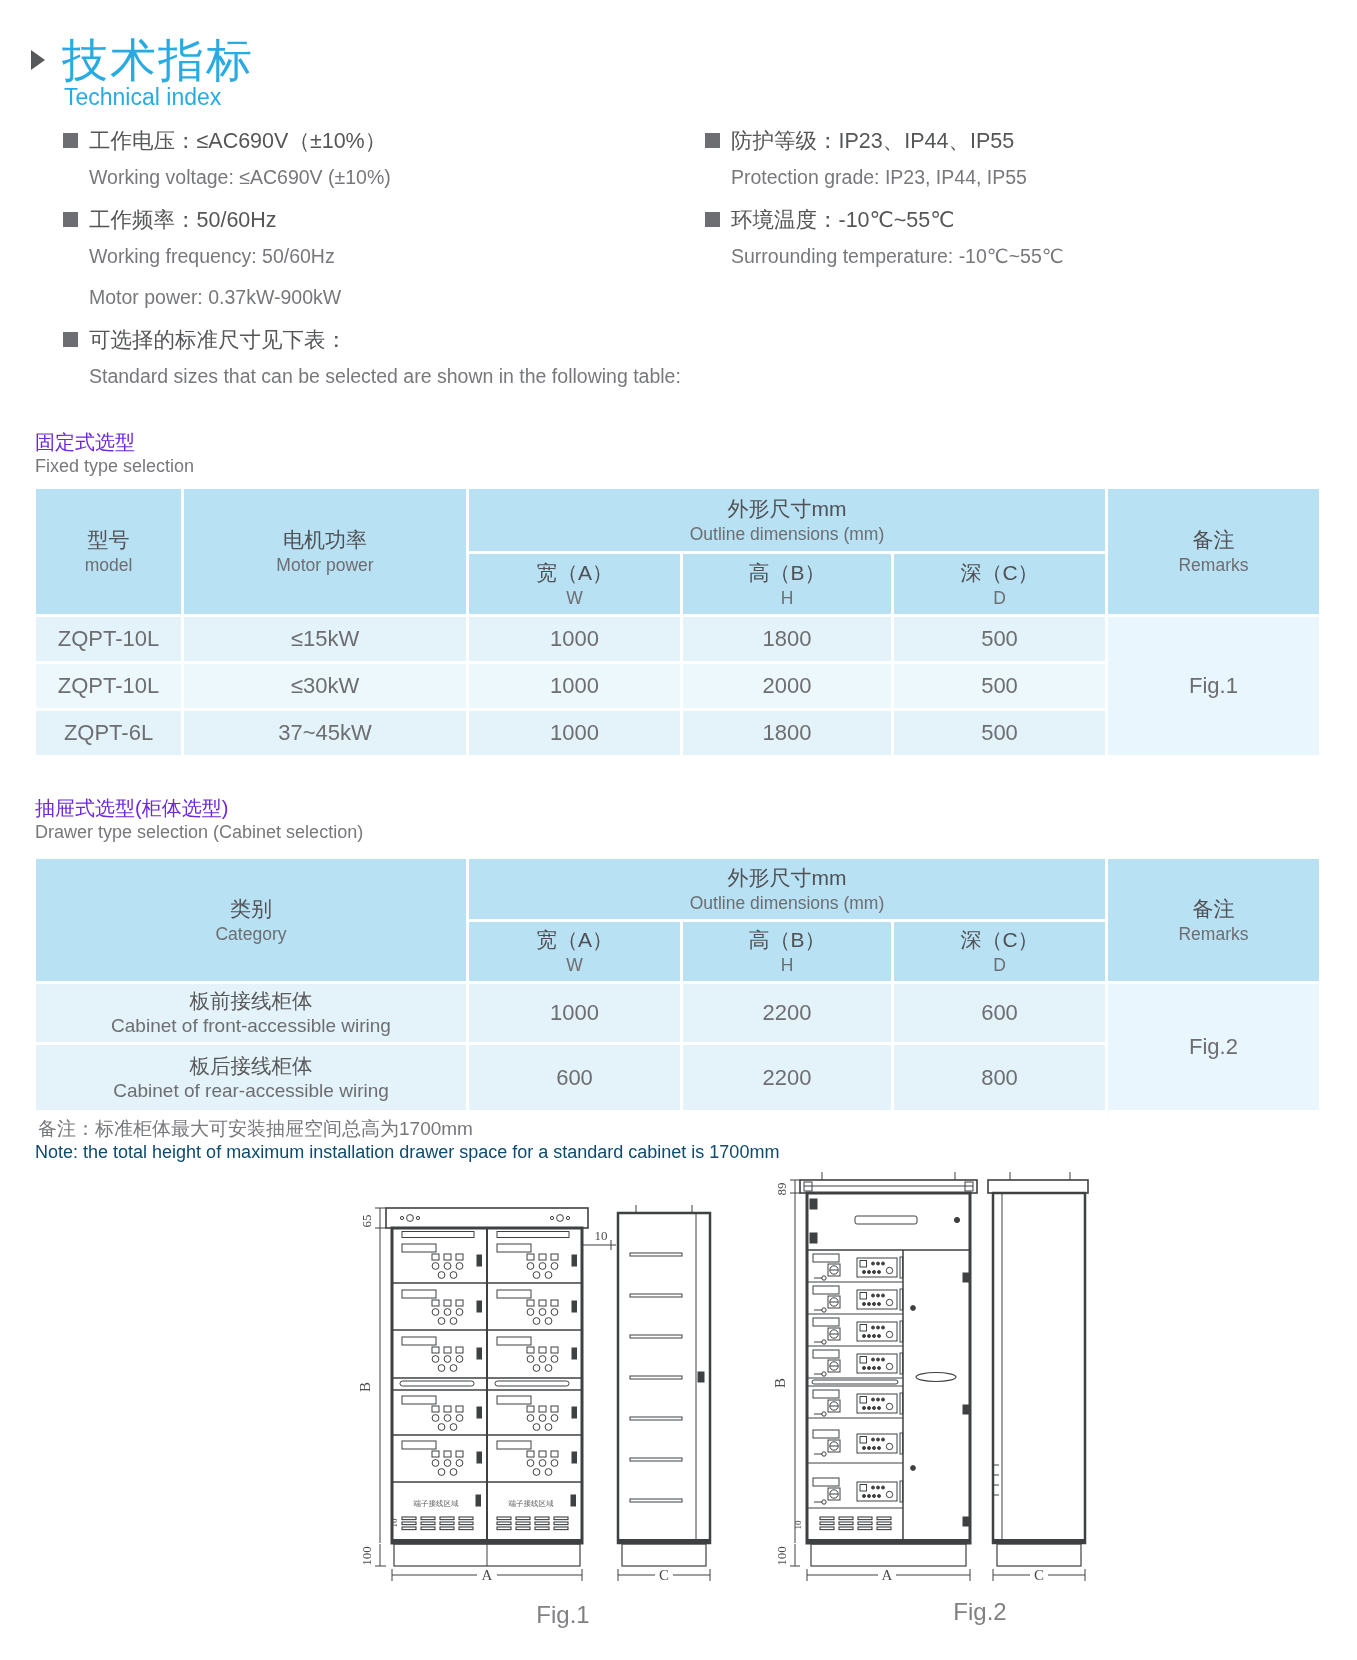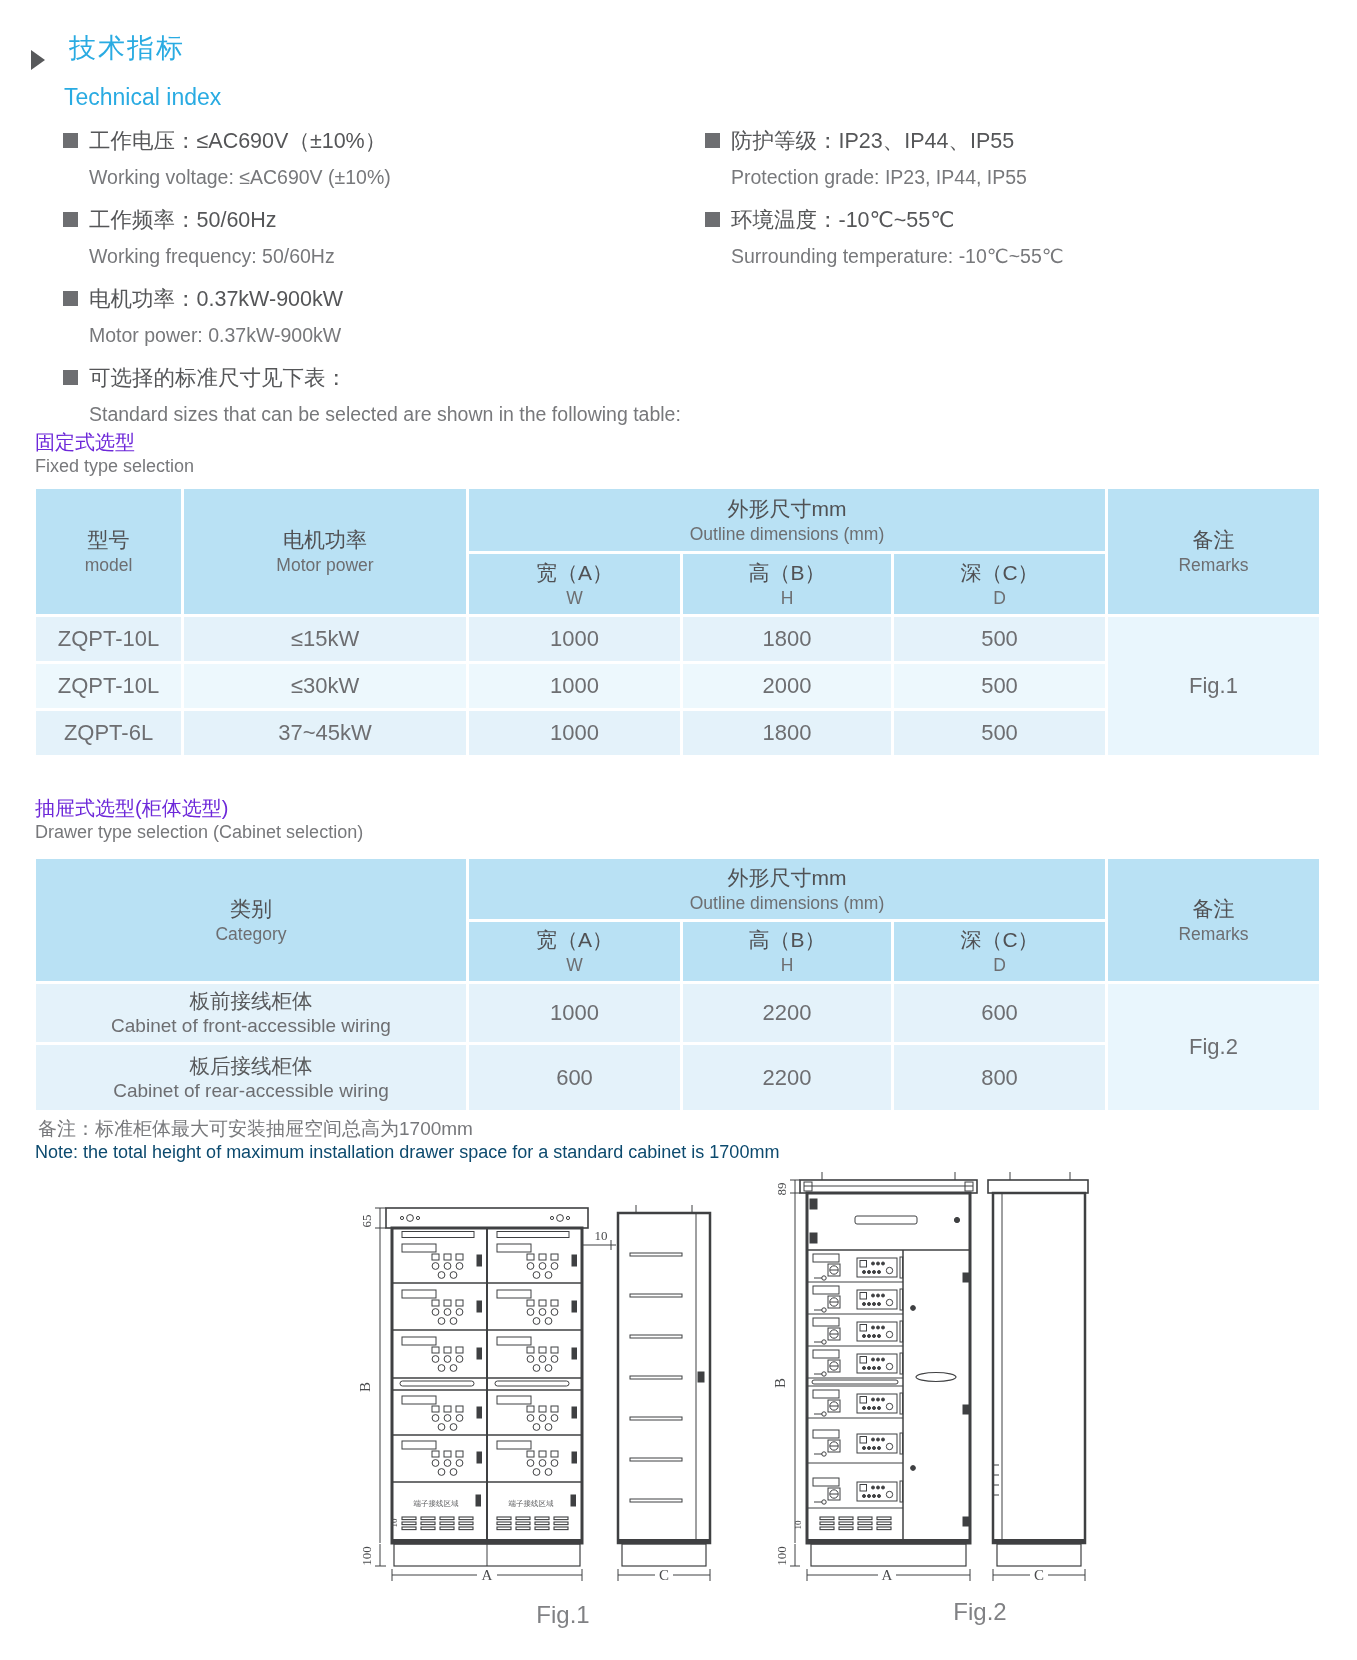--- a/index.html
+++ b/index.html
@@ -5,21 +5,21 @@
   html,body{margin:0;padding:0;background:#ffffff;}
   .page{
     position:relative;width:1357px;height:1660px;background:#ffffff;overflow:hidden;
     font-family:"Liberation Sans","DejaVu Sans",sans-serif;color:#58595b;
   }
   
   .title-marker{
     position:absolute;left:31px;top:50px;width:0;height:0;
     border-left:14px solid #58595b;border-top:10px solid transparent;border-bottom:10px solid transparent;
   }
-  .page-title{position:absolute;left:62px;top:30px;font-size:27px;font-weight:500;color:#29abe2;letter-spacing:2px;margin-left:7px;}
+  .page-title{position:absolute;left:62px;top:30px;font-size:46px;font-weight:500;color:#29abe2;letter-spacing:2px;}
   .page-subtitle{position:absolute;left:64px;top:84px;font-size:23px;color:#29abe2;}
   
   .specs{position:absolute;width:640px;}
   .specs-left{left:63px;top:127px;}
   .specs-right{left:705px;top:127px;}
   .spec-zh{display:flex;align-items:flex-start;gap:11px;font-size:21.5px;color:#555658;line-height:28px;margin:0 0 10px 0;}
   .bullet{width:15px;height:15px;background:#6d6e71;flex:none;margin-top:6px;}
   .spec-en{font-size:19.5px;color:#77787b;line-height:25px;margin:0 0 16px 26px;}
   .sizes-note-zh{margin-top:9px;}
   
@@ -61,24 +61,20 @@
     <div class="spec-zh">
         <span class="bullet"></span>
         <span>工作电压：≤AC690V（±10%）</span>
       </div>
     <div class="spec-en">Working voltage: ≤AC690V (±10%)</div>
     <div class="spec-zh">
         <span class="bullet"></span>
         <span>工作频率：50/60Hz</span>
       </div>
     <div class="spec-en">Working frequency: 50/60Hz</div>
-    <div class="spec-zh">
-        <span class="bullet"></span>
-        <span>电机功率：0.37kW-900kW</span>
-      </div>
     <div class="spec-en">Motor power: 0.37kW-900kW</div>
     <div class="spec-zh sizes-note-zh">
         <span class="bullet"></span>
         <span>可选择的标准尺寸见下表：</span>
       </div>
     <div class="spec-en">Standard sizes that can be selected are shown in the following table:</div>
   </div>
 
   <div class="specs specs-right">
     <div class="spec-zh">

